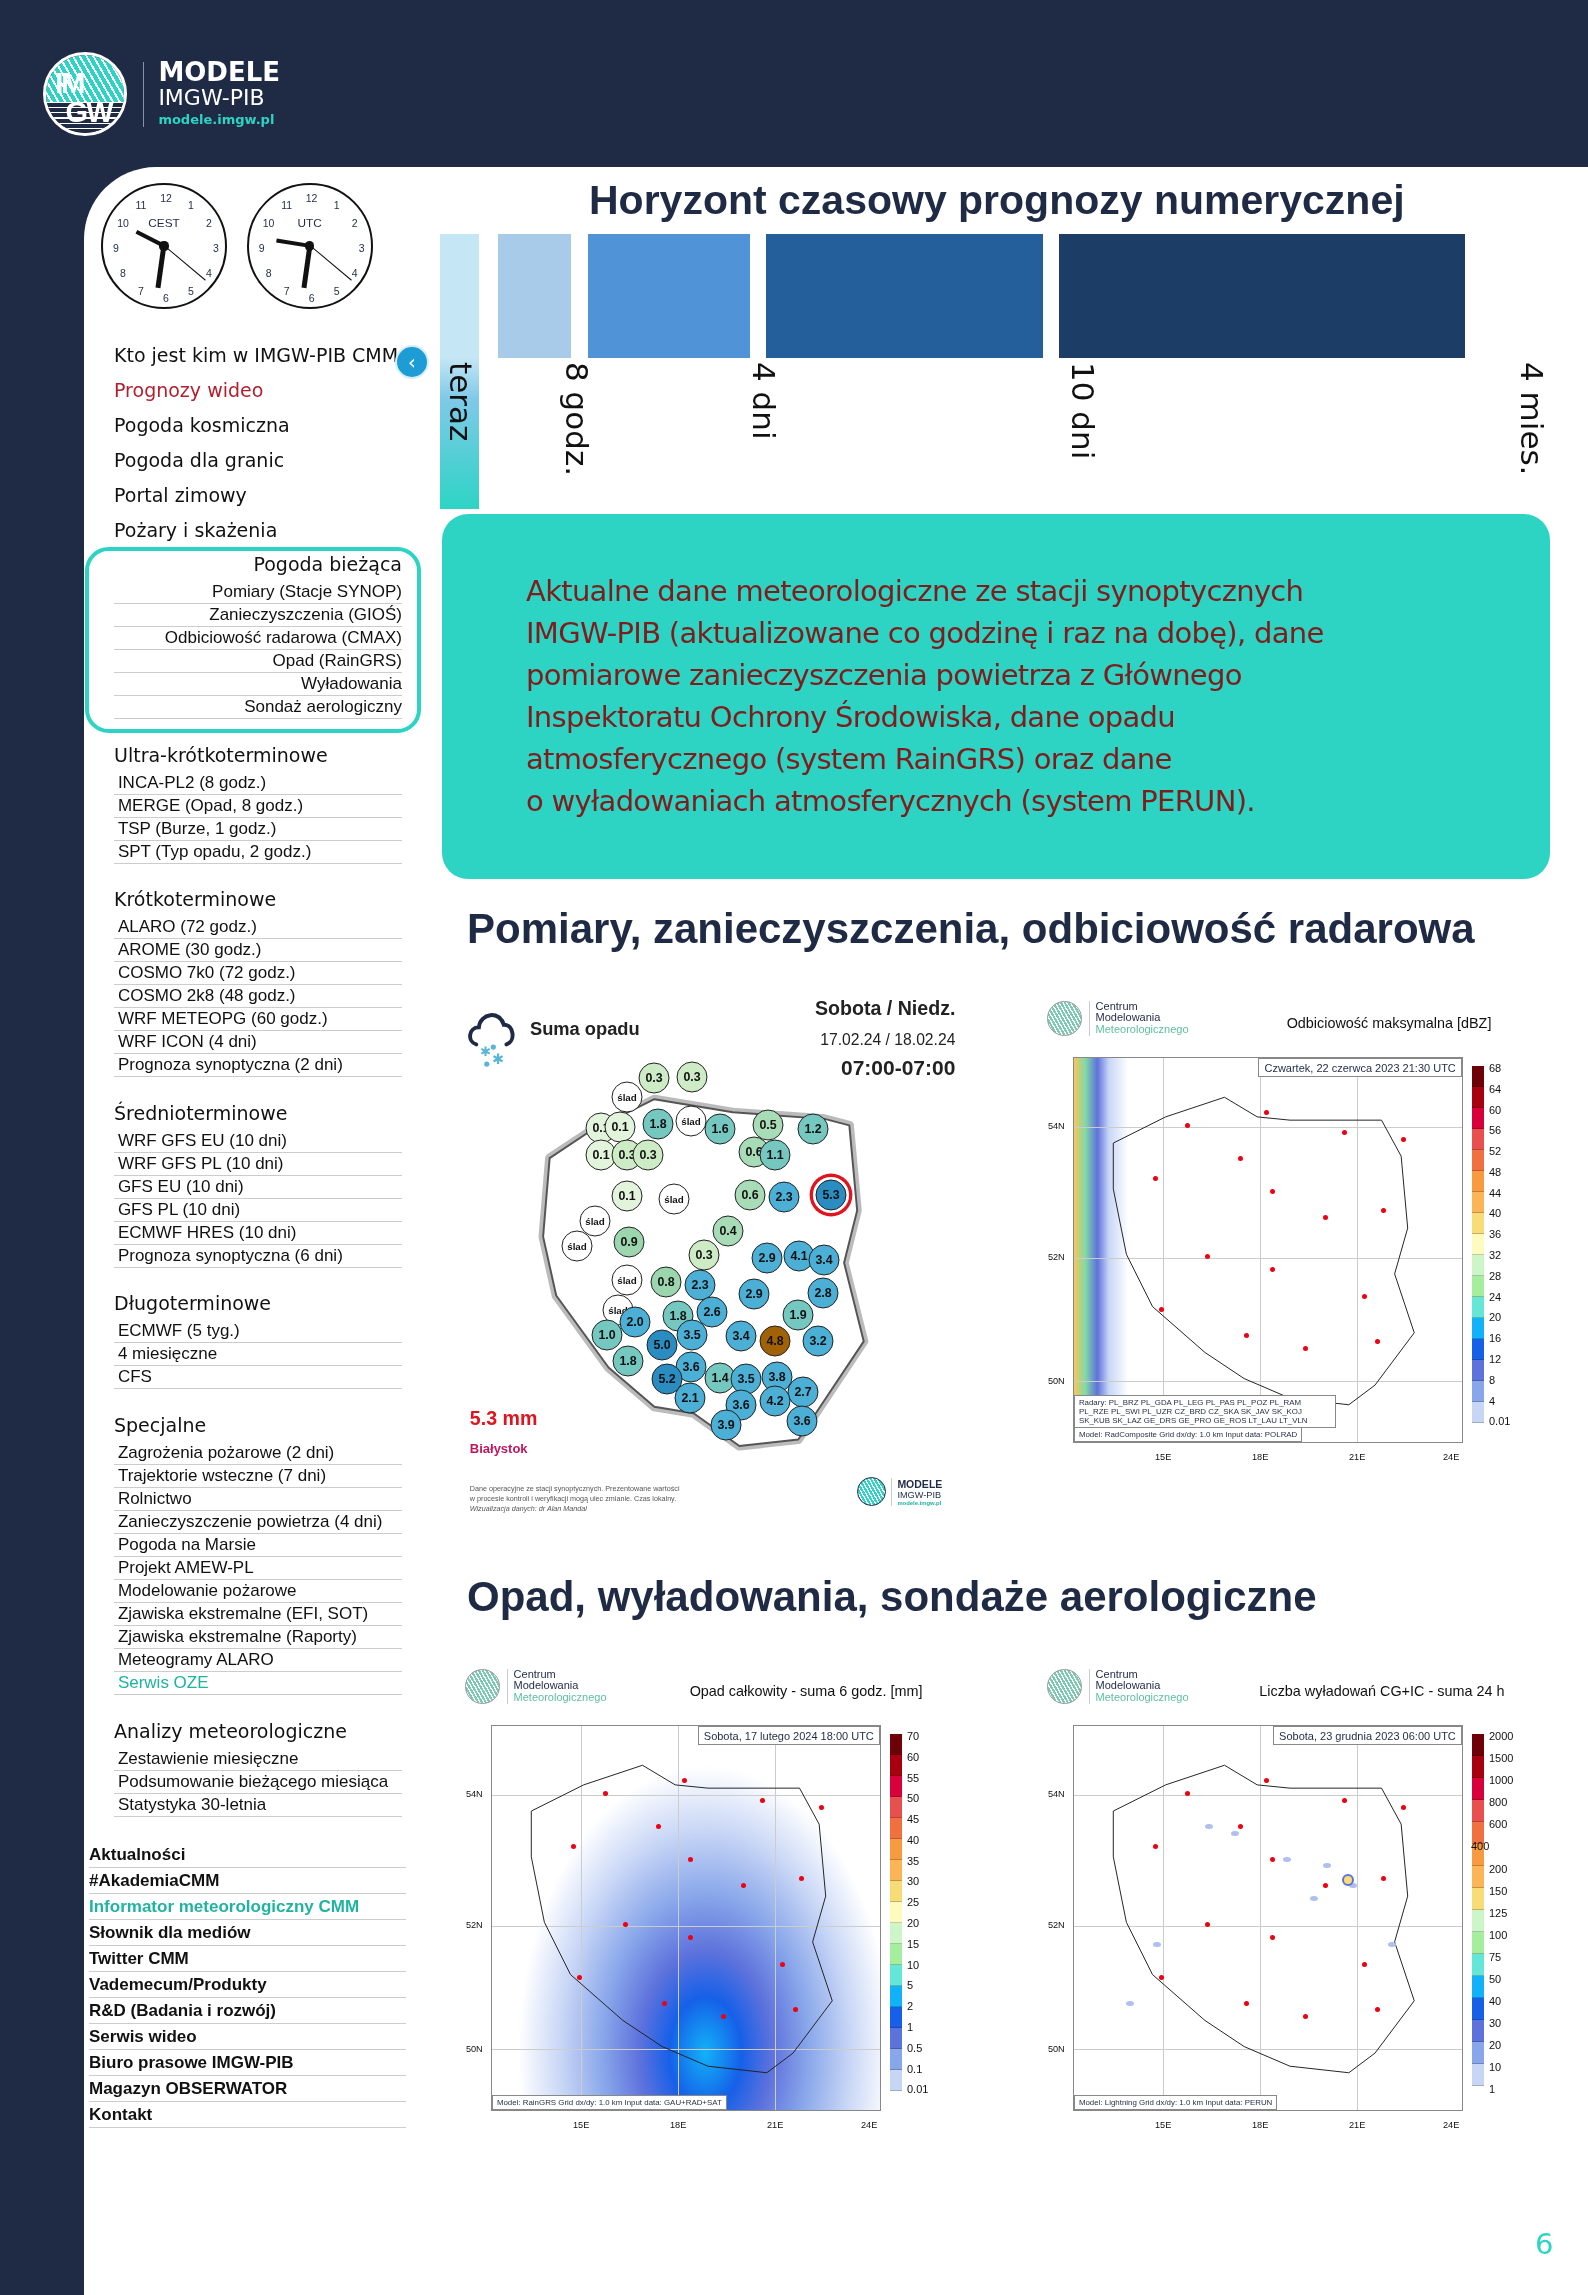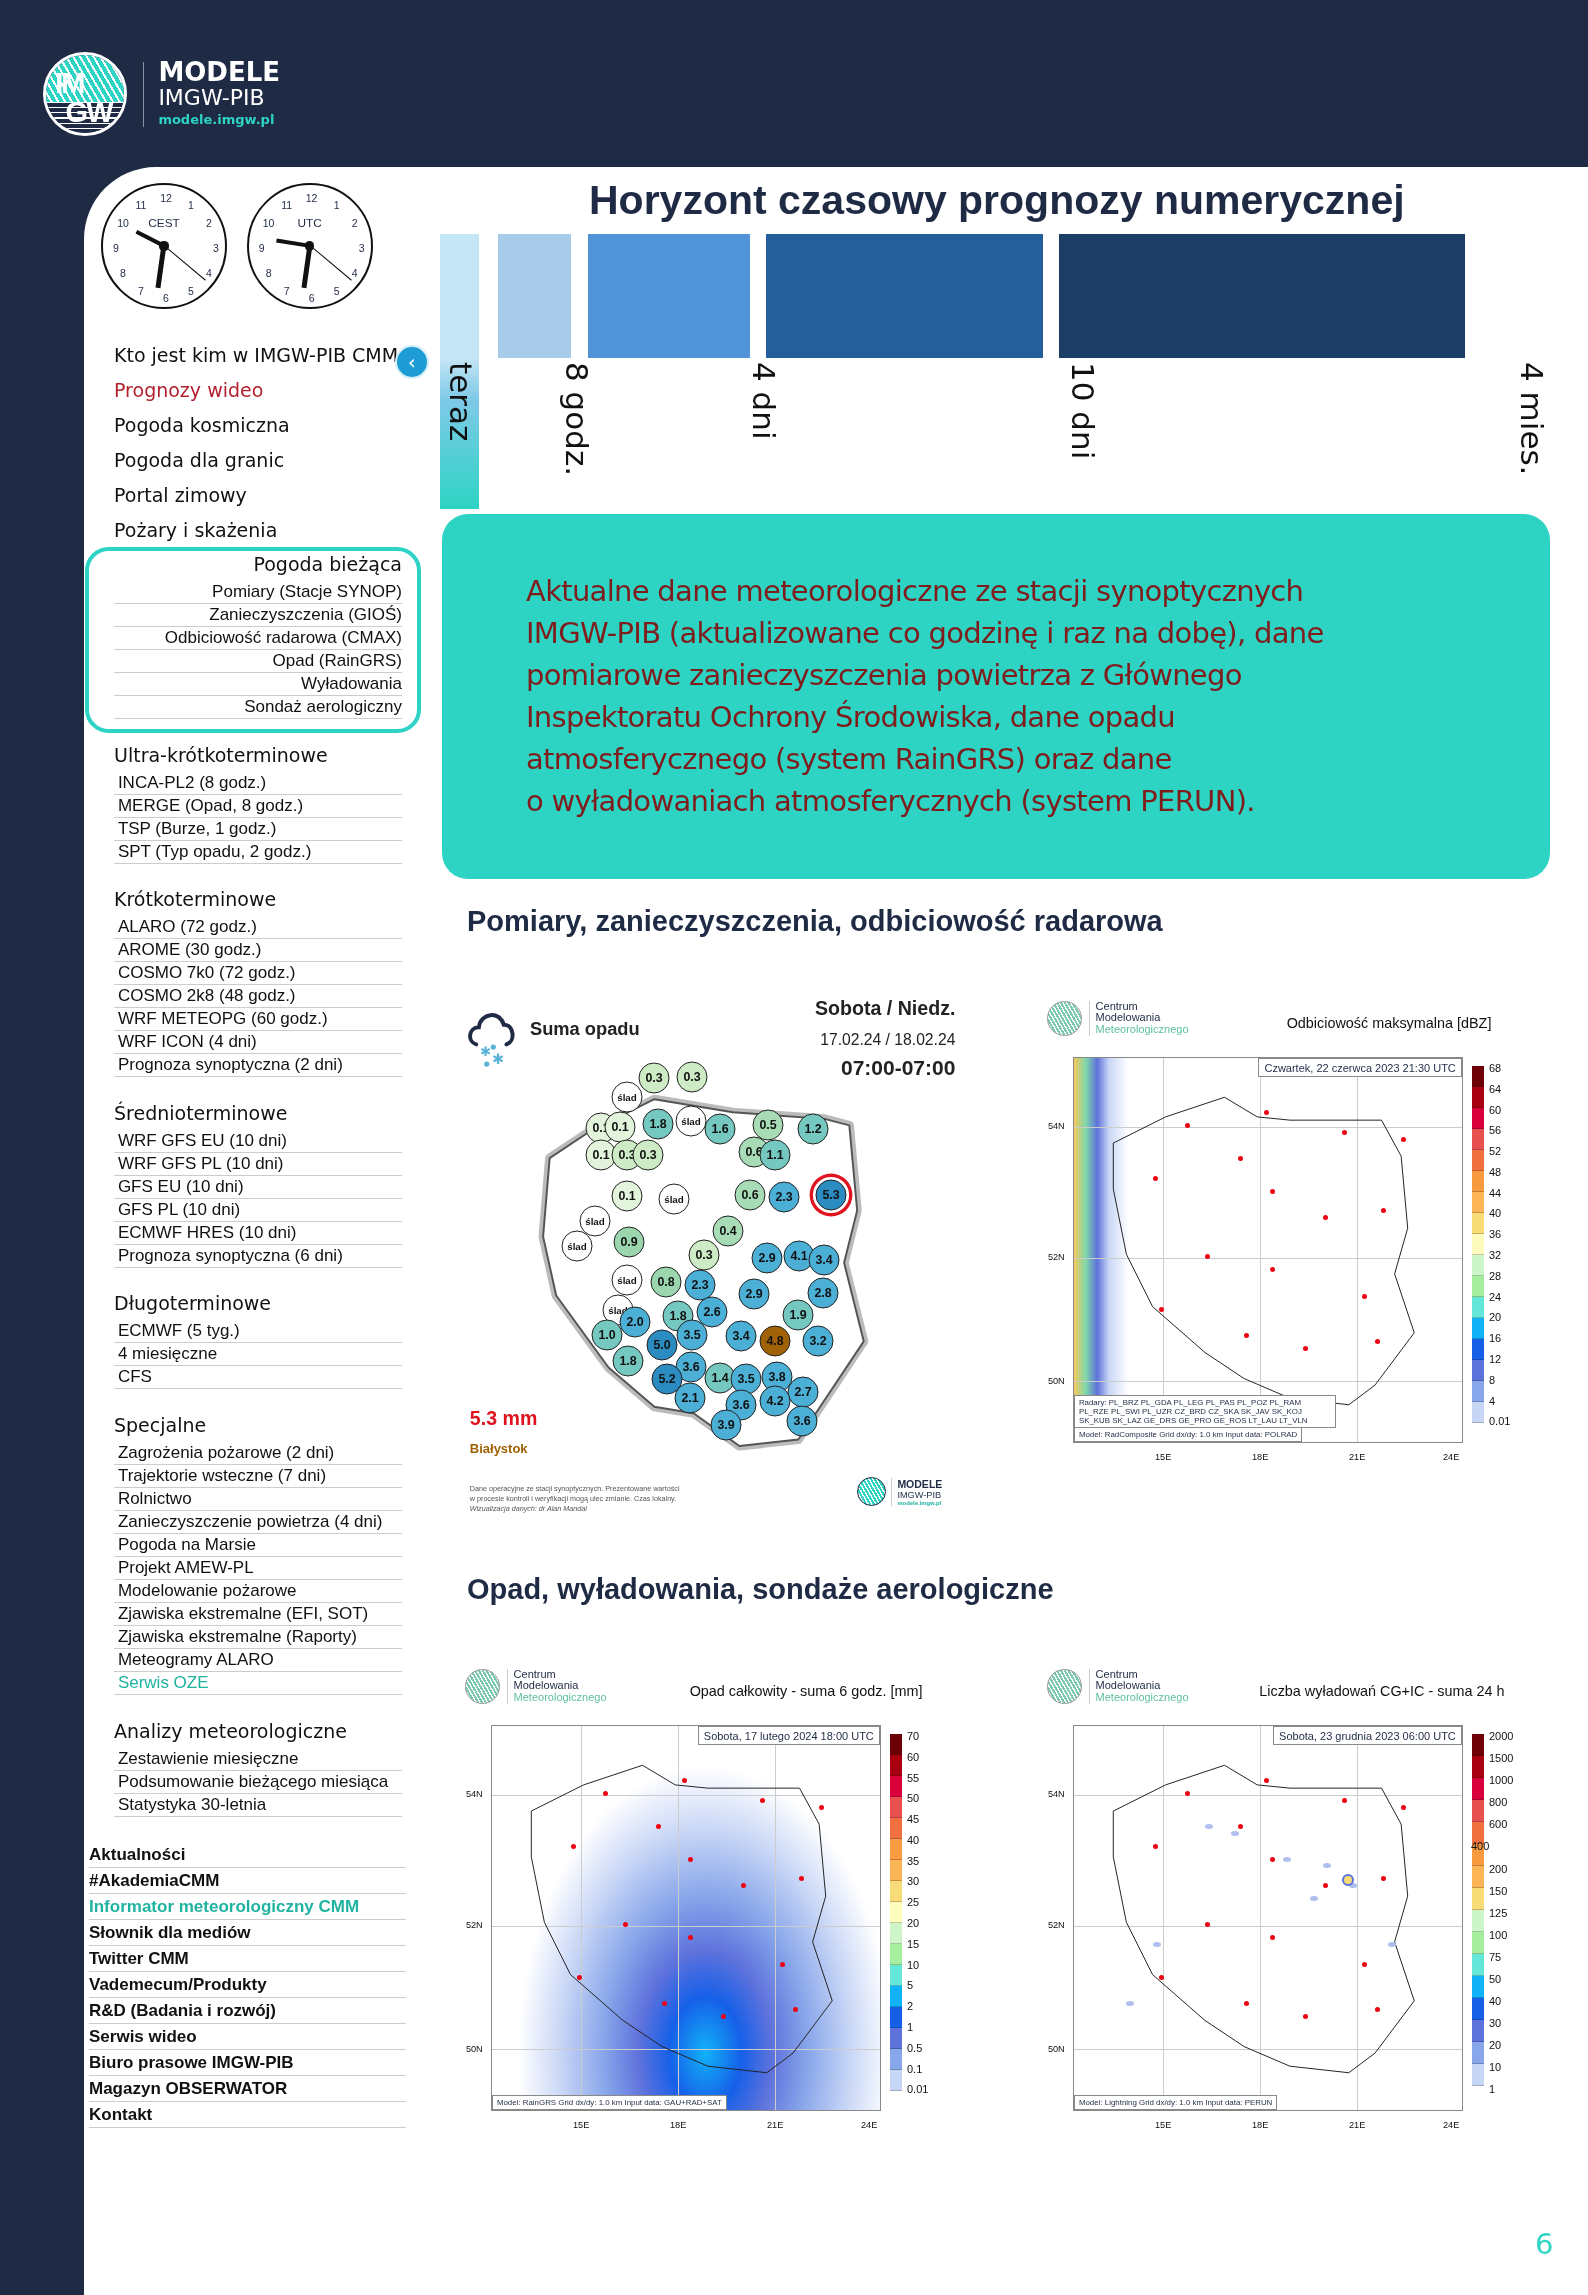--- a/index.html
+++ b/index.html
@@ -32,21 +32,21 @@
   .sub.teal{color:#1fb3a0}
   .grp{margin-top:19.6px}
   .links .l{font-family:"Liberation Sans",sans-serif;font-weight:bold;font-size:17px;line-height:25px;color:#111;border-bottom:1.3px solid #ccc;width:317px;white-space:nowrap}
   .links .l.teal{color:#1fb3a0}
   .h1{position:absolute;left:589px;top:177px;font-family:"Liberation Sans",sans-serif;font-weight:bold;font-size:41px;color:#1f2a44}
   .tl{position:absolute;left:440px;top:234px}
   .bar{position:absolute}
   .vlab{position:absolute;font-family:"DejaVu Sans",sans-serif;font-size:31px;color:#111;writing-mode:vertical-rl;white-space:nowrap}
   .teal-card{position:absolute;left:442px;top:514px;width:1108px;height:365px;background:#2dd4c4;border-radius:26px}
   .teal-card p{position:absolute;left:84px;top:56px;width:981px;font-family:"DejaVu Sans",sans-serif;font-size:29px;line-height:42px;color:#7f1d1d;white-space:pre-line;letter-spacing:-0.7px}
-  .h2{position:absolute;font-family:"Liberation Sans",sans-serif;font-weight:bold;font-size:29px;color:#1f2a44;white-space:nowrap}
+  .h2{position:absolute;font-family:"Liberation Sans",sans-serif;font-weight:bold;font-size:42px;color:#1f2a44;white-space:nowrap}
   .panel{position:absolute;background:#fff}
   .sumtitle{position:absolute;font-family:"Liberation Sans",sans-serif;font-weight:bold;color:#222}
   .bub{position:absolute;width:31px;height:31px;border-radius:50%;border:1.3px solid #222;font-family:"Liberation Sans",sans-serif;font-weight:bold;font-size:12.4px;text-align:center;line-height:29px;color:#111;transform:translate(-50%,-50%)}
   .cmm{position:absolute;display:flex;align-items:center}
   .cmm .lg{width:35px;height:35px;border-radius:50%;border:1.3px solid #999;background:repeating-linear-gradient(60deg,#7cc9b2 0 2px,#fff 2px 3.3px)}
   .cmm .tx{font-family:"Liberation Sans",sans-serif;font-size:11px;line-height:11.8px;margin-left:7.9px;padding-left:5.2px;border-left:0.7px solid #ccc}
   .cmm .tx .g{color:#5dbf9f}
   .maptitle{position:absolute;font-family:"Liberation Sans",sans-serif;font-size:14.4px;color:#111;white-space:nowrap}
   .mapbox{position:absolute;border:1.3px solid #888;overflow:hidden;background:#fff}
   .stamp{position:absolute;right:0;top:0;background:#fff;border:0.7px solid #888;font-family:"Liberation Sans",sans-serif;font-size:11px;padding:2.6px 5.2px;white-space:nowrap;z-index:3}
@@ -300,21 +300,21 @@
       <div class="bub" style="left: 262px; top: 390px; background: rgb(116, 200, 192);">1.4</div>
       <div class="bub" style="left: 288px; top: 391px; background: rgb(75, 175, 214);">3.5</div>
       <div class="bub" style="left: 345px; top: 404px; background: rgb(75, 175, 214);">2.7</div>
       <div class="bub" style="left: 232px; top: 410px; background: rgb(75, 175, 214);">2.1</div>
       <div class="bub" style="left: 283px; top: 417px; background: rgb(75, 175, 214);">3.6</div>
       <div class="bub" style="left: 317px; top: 413px; background: rgb(75, 175, 214);">4.2</div>
       <div class="bub" style="left: 344px; top: 433px; background: rgb(75, 175, 214);">3.6</div>
       <div class="bub" style="left: 268px; top: 437px; background: rgb(75, 175, 214);">3.9</div>
     </div>
   <div class="sumtitle" style="left:11.8px;top:419px;font-size:19.6px;color:#e0141e">5.3 mm</div>
-  <div class="sumtitle" style="left:11.8px;top:453px;font-size:13px;color:#a16207">Białystok</div>
+  <div class="sumtitle" style="left:11.8px;top:453px;font-size:13px;color:#be185d">Białystok</div>
   <div style="position:absolute;left:11.8px;top:496px;font-size:7.2px;color:#555;line-height:9.8px;font-family:'Liberation Sans',sans-serif">
     <div>Dane operacyjne ze stacji synoptycznych. Prezentowane wartości</div>
     <div>w procesie kontroli i weryfikacji mogą ulec zmianie. Czas lokalny.</div>
     <div style="font-style:italic">Wizualizacja danych: dr Alan Mandal</div>
   </div>
   <div style="position:absolute;left:399px;top:489px;display:flex;align-items:center">
     <div style="width:29px;height:29px;border-radius:50%;background:repeating-linear-gradient(60deg,#2dd4c4 0 2px,#fff 2px 3.3px);border:1.3px solid #1f2a44"></div>
     <div style="margin-left:5.2px;padding-left:5.2px;border-left:0.7px solid #ccc;font-family:'Liberation Sans',sans-serif">
       <div style="font-weight:bold;font-size:10.5px;color:#1f2a44">MODELE</div>
       <div style="font-size:9.2px;color:#1f2a44">IMGW-PIB</div>

